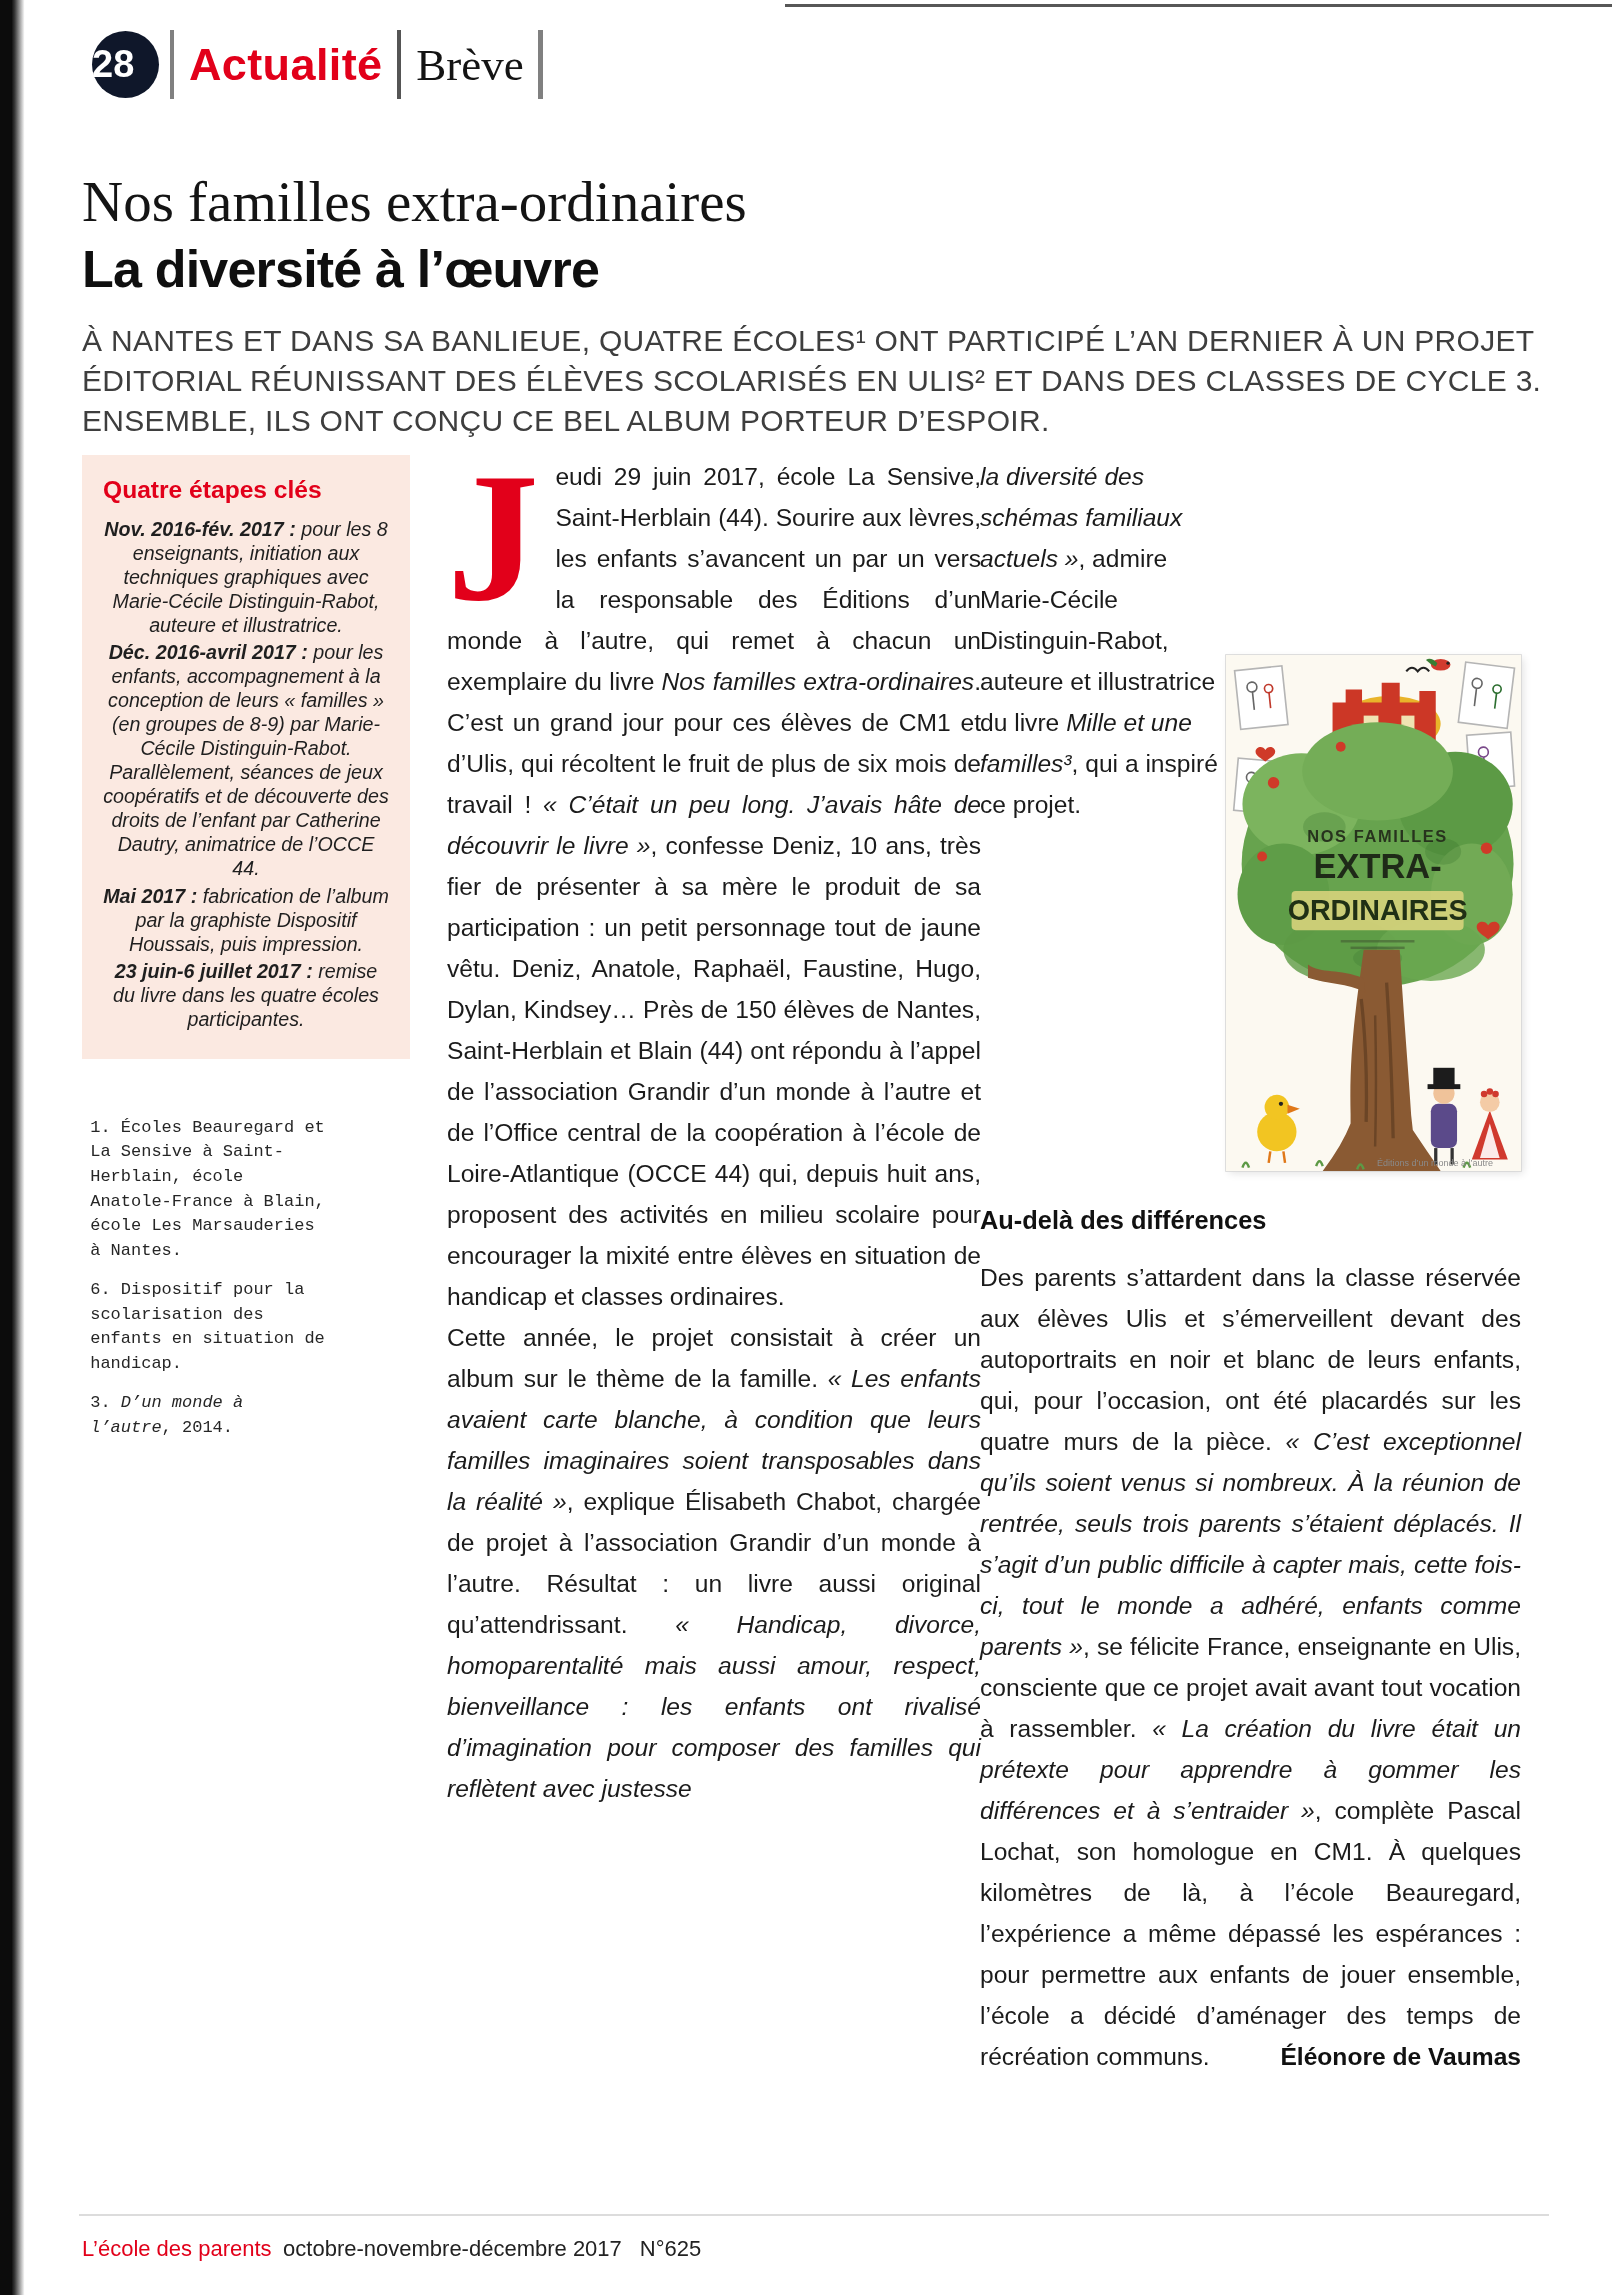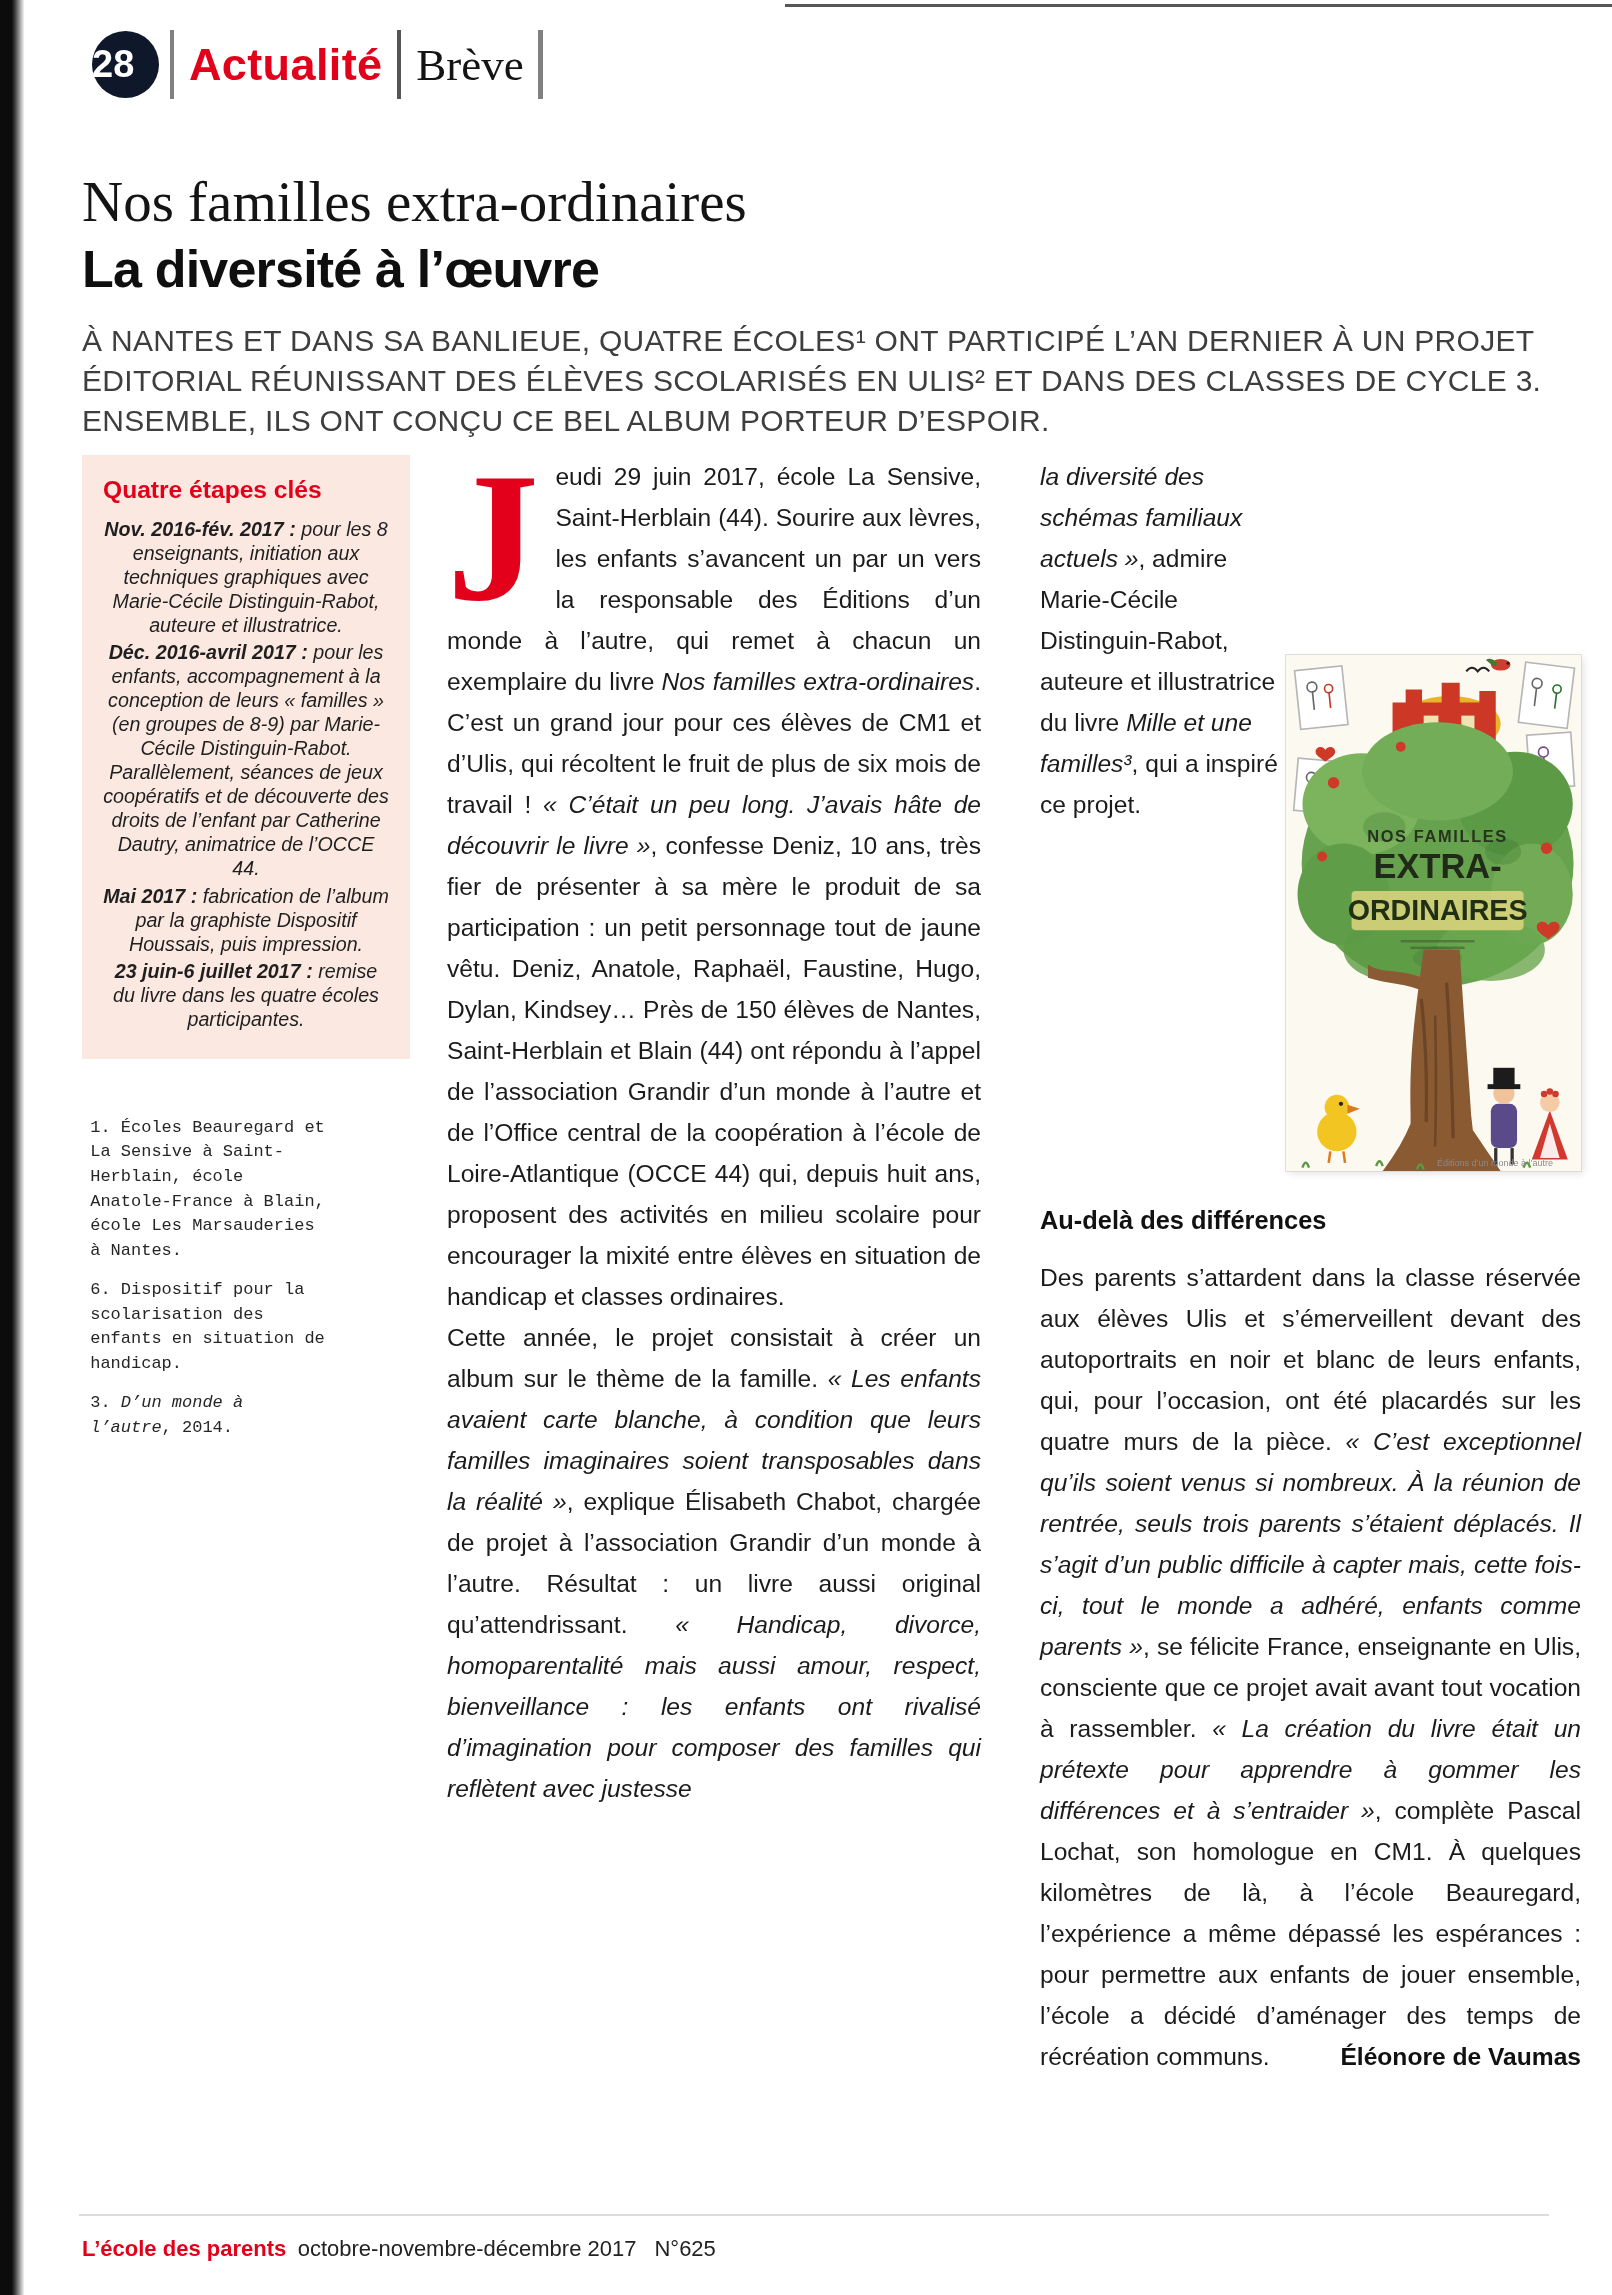--- a/index.html
+++ b/index.html
@@ -42,35 +42,35 @@
   .footnotes p{margin:0 0 14.8px 0;font-size:17px;line-height:24.6px;color:#262626;font-family:Liberation Mono, monospace;}
 
   
   .col-center{position:absolute;left:447px;top:456px;width:534px;font-size:24.6px;line-height:41px;
     text-align:justify;color:#1b1b1b;hyphens:none;}
   .col-center p{margin:0;}
   .dropcap{float:left;font-family:"Liberation Serif",serif;font-weight:bold;font-size:184px;
     line-height:0.78;color:#e2001a;margin:9.8px 16.4px 0 0;}
 
   
-  .col-right{position:absolute;left:1040px;top:456px;width:541px;}
+  .col-right{position:absolute;left:980px;top:456px;width:541px;}
   .col3-top{width:239px;font-size:24.6px;line-height:41px;color:#1b1b1b;text-align:left;}
   .cover{position:absolute;left:246px;top:199px;width:295px;height:516px;background:#fcf9f1;
     box-shadow:0 0 0 0.8px #d6d6d6,2.5px 3.3px 8.2px rgba(0,0,0,.12);}
   .cover svg{display:block;width:100%;height:100%;}
   .lower{position:absolute;left:0;top:744px;width:541px;font-size:24.6px;line-height:41px;
     text-align:justify;color:#1b1b1b;}
   .subhead{font-size:25.4px;font-weight:bold;margin:0 0 16.4px 0;color:#111;}
   .lower p{margin:0;}
   .byline{text-align:right;font-weight:bold;margin-top:-41px;font-size:24.6px;color:#111;}
 
   
   .footer-rule{position:absolute;left:79px;top:2214px;width:1470px;height:1.6px;background:#dcdcdc;}
   .footer{position:absolute;left:82px;top:2236px;font-size:22px;color:#222;}
-  .footer .mag{color:#e2001a;font-weight:bold;margin-right:11.5px;text-align:center;}
+  .footer .mag{color:#e2001a;font-weight:normal;margin-right:11.5px;text-align:center;}
   .footer .dt{margin-right:18px;}
 </style>
 </head>
 <body>
 
 <div class="scan-left"></div>
 <div class="scan-top"></div>
 
 <div class="badge">28</div>
 <div class="header-row">

